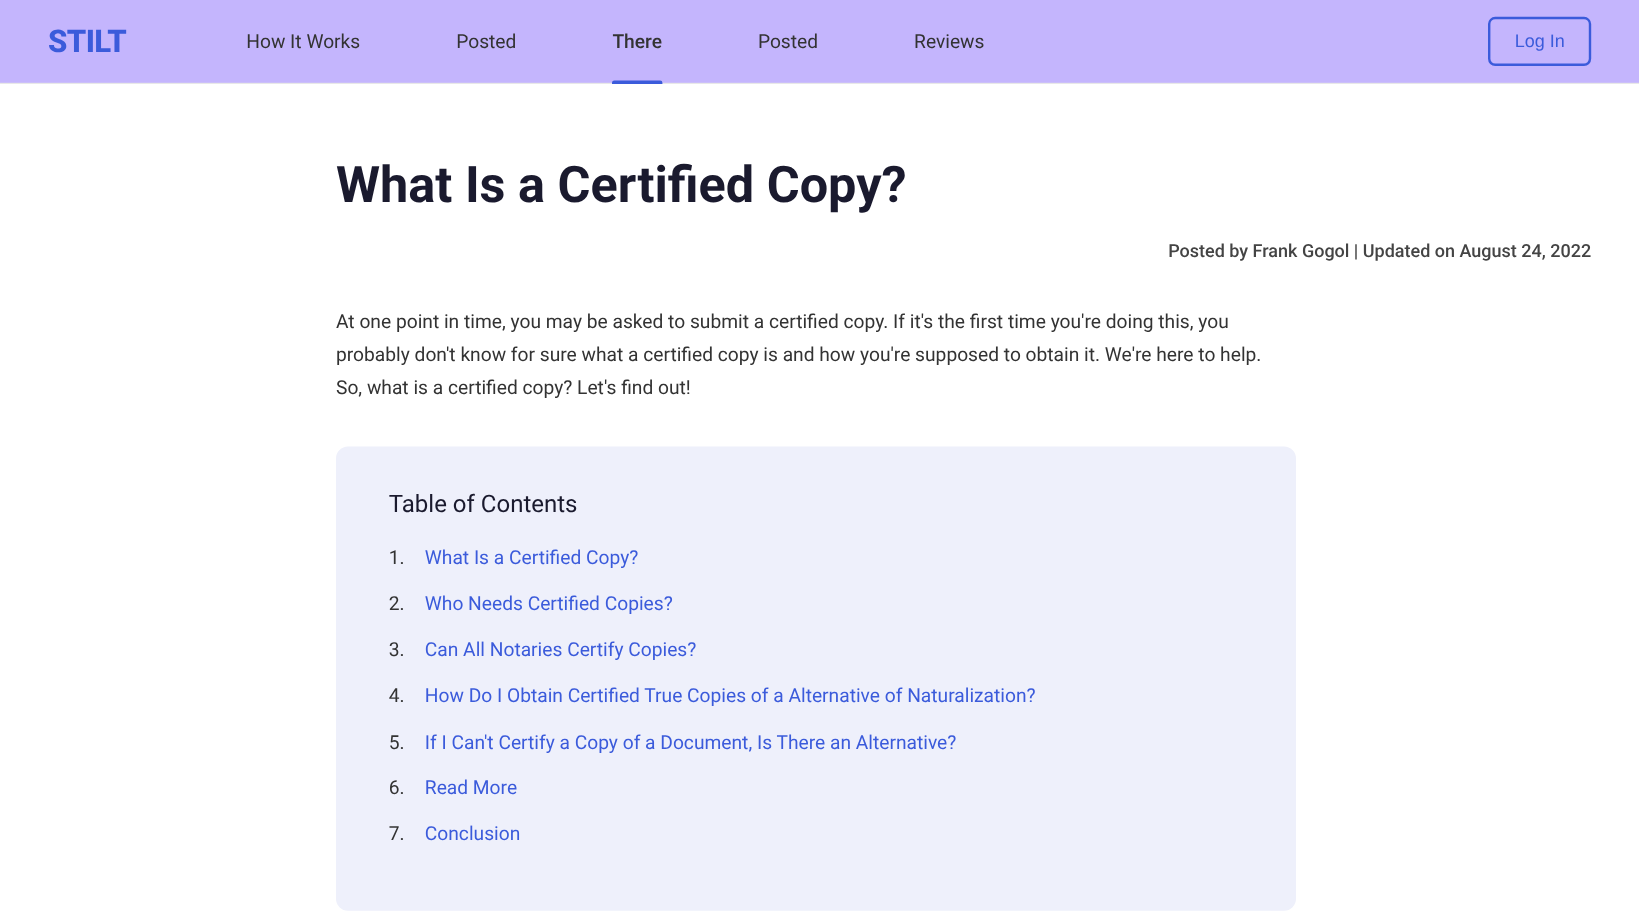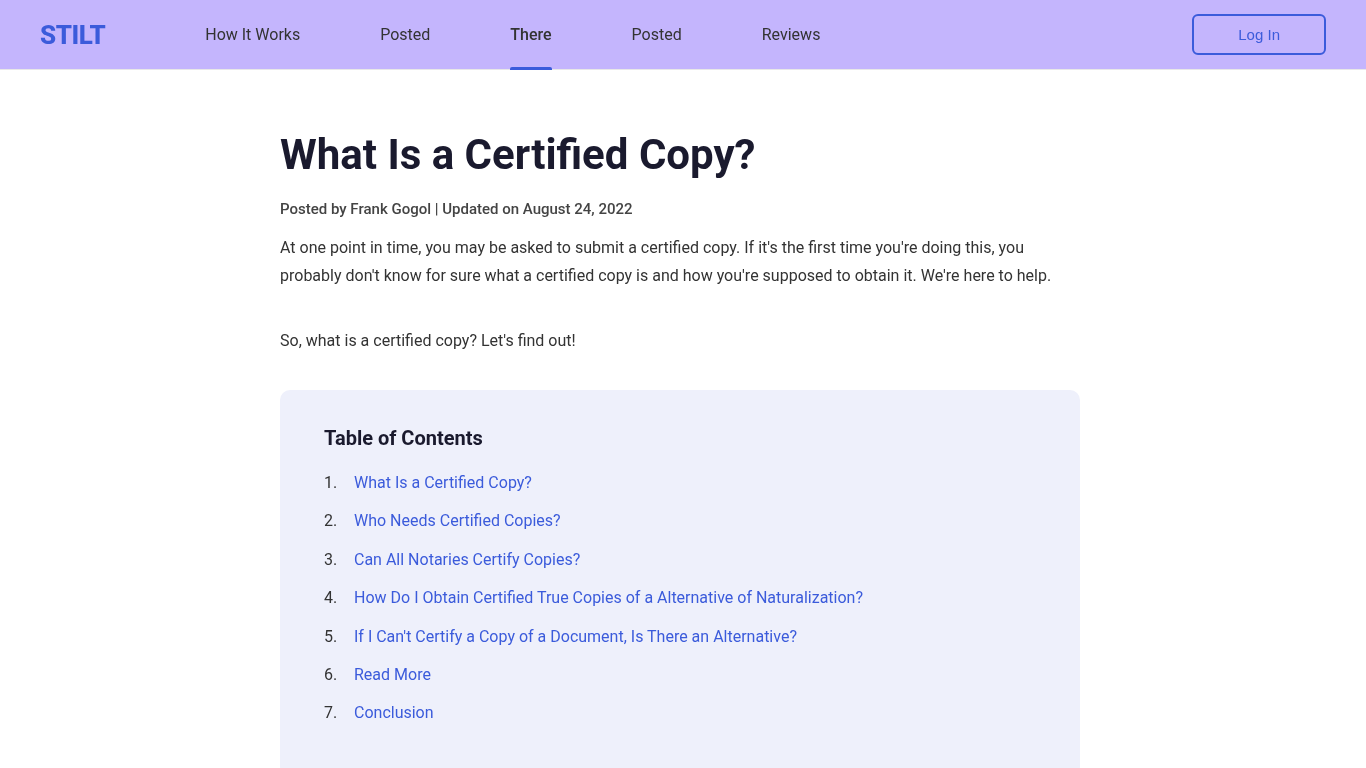--- a/index.html
+++ b/index.html
@@ -69,21 +69,21 @@
       border-radius: 2px 2px 0 0;
     }
 
     .nav-actions {
       display: flex;
       align-items: center;
       gap: 12px;
     }
 
     .btn-login {
-      padding: 10px 44px;
+      padding: 10px 20px;
       border: 2px solid #3b5bdb;
       background: transparent;
       color: #3b5bdb;
       border-radius: 6px;
       font-size: 15px;
       font-weight: 500;
       cursor: pointer;
     }
 
     .btn-get-started {
@@ -107,52 +107,52 @@
       font-size: 42px;
       font-weight: 700;
       color: #1a1a2e;
       line-height: 1.2;
       margin-bottom: 20px;
     }
 
     .article-meta {
       font-size: 15px;
       color: #444;
-      margin-bottom: 16px;
+      margin-bottom: 36px;
       font-weight: 500;
+      text-align: right;
     }
 
     .article-intro {
       font-size: 16px;
       color: #333;
       line-height: 1.7;
       max-width: 800px;
       margin-bottom: 0;
     }
 
     .article-intro-2 {
       font-size: 16px;
       color: #333;
       line-height: 1.7;
       max-width: 800px;
       margin-bottom: 36px;
-      margin-top: 38px;
     }
 
     
     .toc-box {
       background: #eef0fb;
       border-radius: 10px;
       padding: 36px 44px;
       max-width: 800px;
     }
 
     .toc-title {
       font-size: 20px;
-      font-weight: 700;
+      font-weight: 400;
       color: #1a1a2e;
       margin-bottom: 22px;
     }
 
     .toc-list {
       list-style: none;
       counter-reset: toc-counter;
     }
 
     .toc-list li {

